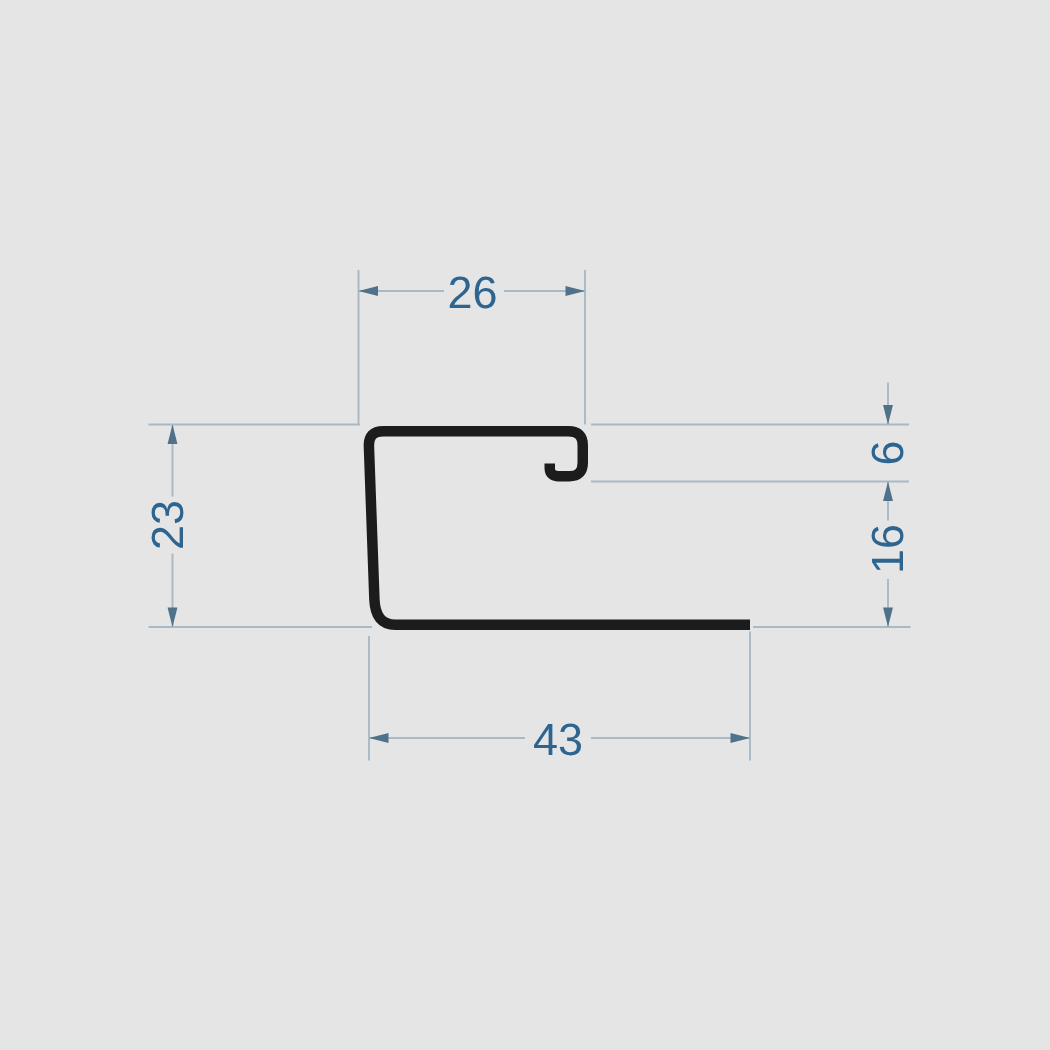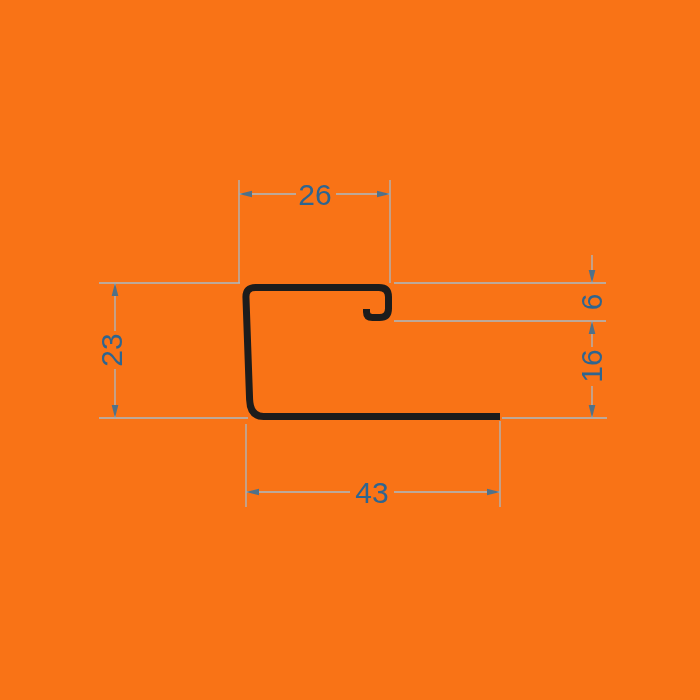--- a/index.html
+++ b/index.html
@@ -4,21 +4,21 @@
 <style>
   html, body {
     margin: 0;
     padding: 0;
     background: #ffffff;
   }
   .stage {
     position: relative;
     width: 700px;
     height: 700px;
-    background: #f97316;
+    background: #e5e5e5;
     overflow: hidden;
   }
   svg { display: block; }
   .profile {
     fill: none;
     stroke: #1c1c1c;
     stroke-width: 7;
     stroke-linejoin: round;
     stroke-linecap: butt;
   }

